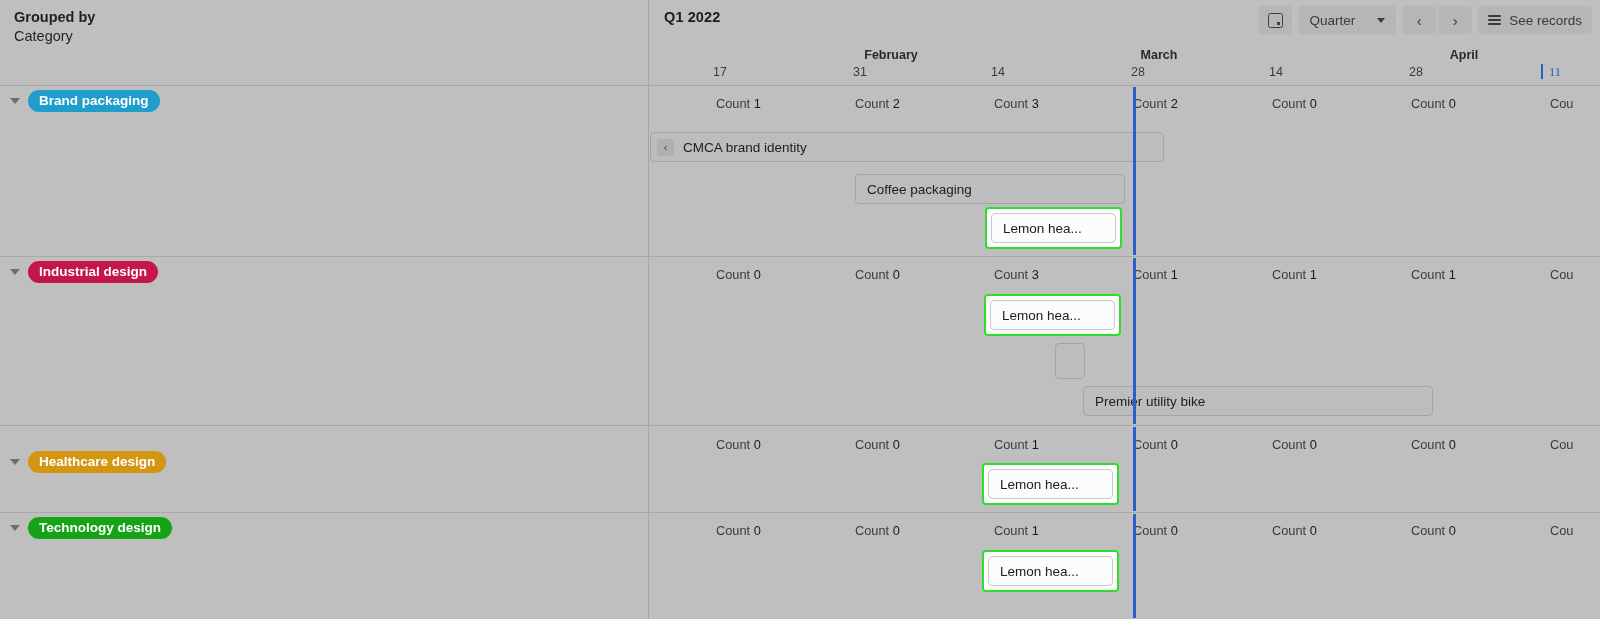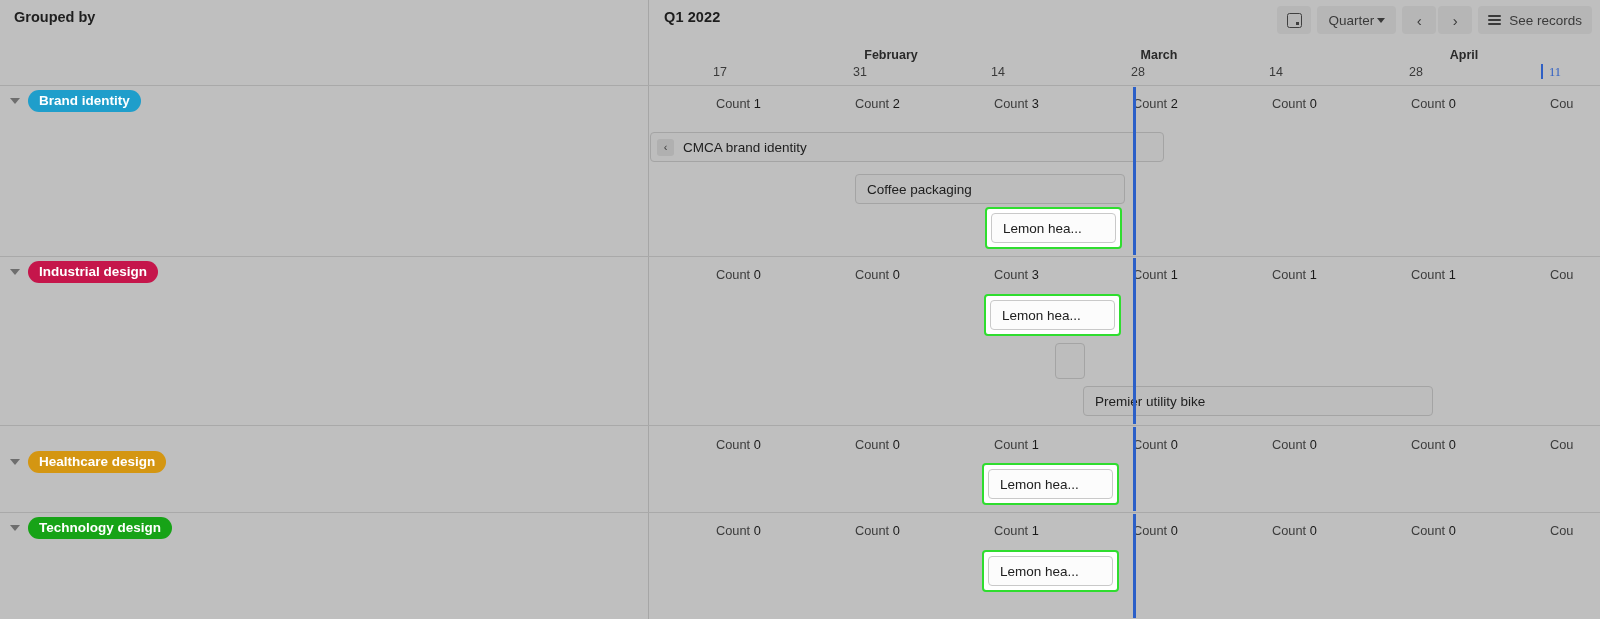--- a/index.html
+++ b/index.html
@@ -61,21 +61,21 @@
     display: flex; align-items: center; justify-content: center;
     color: #3a3a3a;
     font-family: "Liberation Sans", sans-serif;
     font-size: 13.5px;
     cursor: pointer;
     padding: 0 10px;
     white-space: nowrap;
   }
   .tb-icon-btn { width: 34px; padding: 0; }
   .tb-nav { width: 34px; padding: 0; font-size: 15px; }
-  .tb-dd { gap: 3px; padding: 0 11px; }
+  .tb-dd { gap: 22px; padding: 0 11px; }
   .tb-dd .caret {
     width: 0; height: 0;
     border-left: 4.5px solid transparent;
     border-right: 4.5px solid transparent;
     border-top: 5.5px solid #3a3a3a;
     display: inline-block;
   }
   .nav-group { display: flex; gap: 2px; }
   .hamburger {
     display: inline-flex; flex-direction: column; justify-content: center;
@@ -221,20 +221,21 @@
 </style>
 </head>
 <body>
 
 <div id="app">
 
   <div class="topbar">
 
     <div class="grouped-by">
       <span class="gb-label">Grouped by</span>
+      <span class="gb-value">Category</span>
     </div>
 
     <div class="period-title">Q1 2022</div>
 
     <div class="toolbar">
       <button class="tb-btn tb-icon-btn">
         <span class="sq-icon"></span>
       </button>
       <button class="tb-btn tb-dd">
         <span>Quarter</span>
@@ -273,21 +274,21 @@
 
   <div id="rules-layer">
       <div class="h-rule" style="top: 85px;"></div>
       <div class="h-rule" style="top: 256px;"></div>
       <div class="h-rule" style="top: 425px;"></div>
       <div class="h-rule" style="top: 512px;"></div>
     </div>
   <div id="groups-layer">
       <div class="group-label" style="top: 90px;">
         <span class="tri"></span>
-        <span class="pill" style="background: rgb(31, 158, 203); color: rgb(255, 255, 255);">Brand identity</span>
+        <span class="pill" style="background: rgb(31, 158, 203); color: rgb(255, 255, 255);">Brand packaging</span>
       </div>
       <div class="count-cell" style="left: 716px; top: 96px;"><span>Count </span><span class="cv">1</span></div>
       <div class="count-cell" style="left: 855px; top: 96px;"><span>Count </span><span class="cv">2</span></div>
       <div class="count-cell" style="left: 994px; top: 96px;"><span>Count </span><span class="cv">3</span></div>
       <div class="count-cell" style="left: 1133px; top: 96px;"><span>Count </span><span class="cv">2</span></div>
       <div class="count-cell" style="left: 1272px; top: 96px;"><span>Count </span><span class="cv">0</span></div>
       <div class="count-cell" style="left: 1411px; top: 96px;"><span>Count </span><span class="cv">0</span></div>
       <div class="count-cell" style="left: 1550px; top: 96px;">Cou</div>
       <div class="bar with-chev" style="left: 650px; top: 132px; width: 514px;">
         <span class="chev-box">‹</span>

